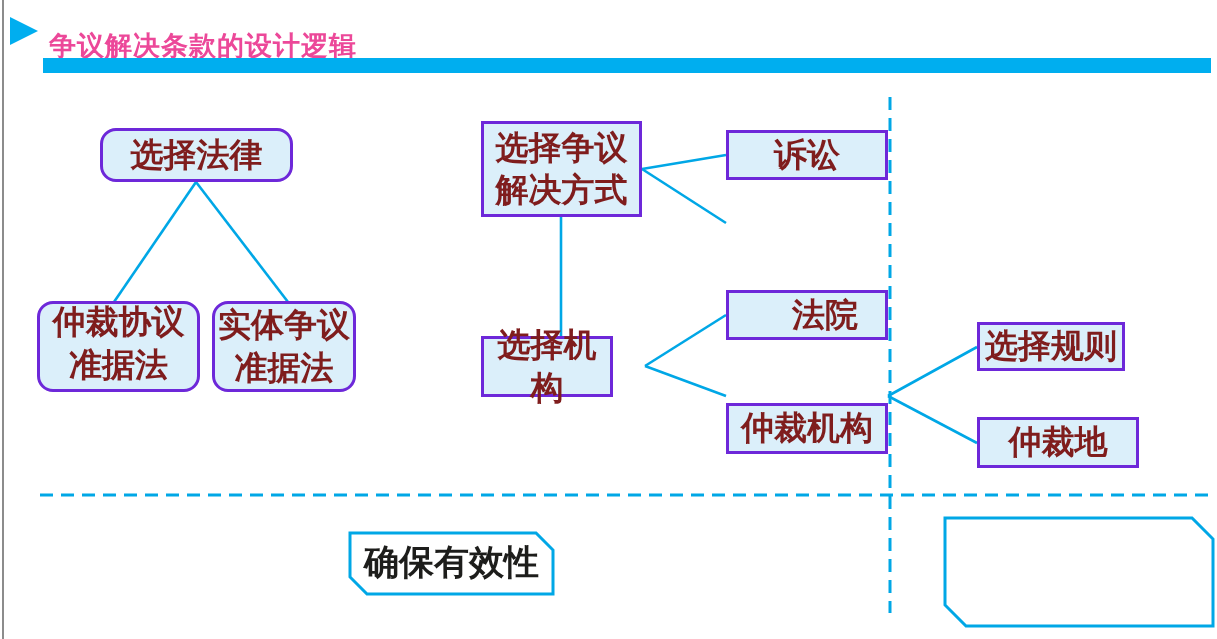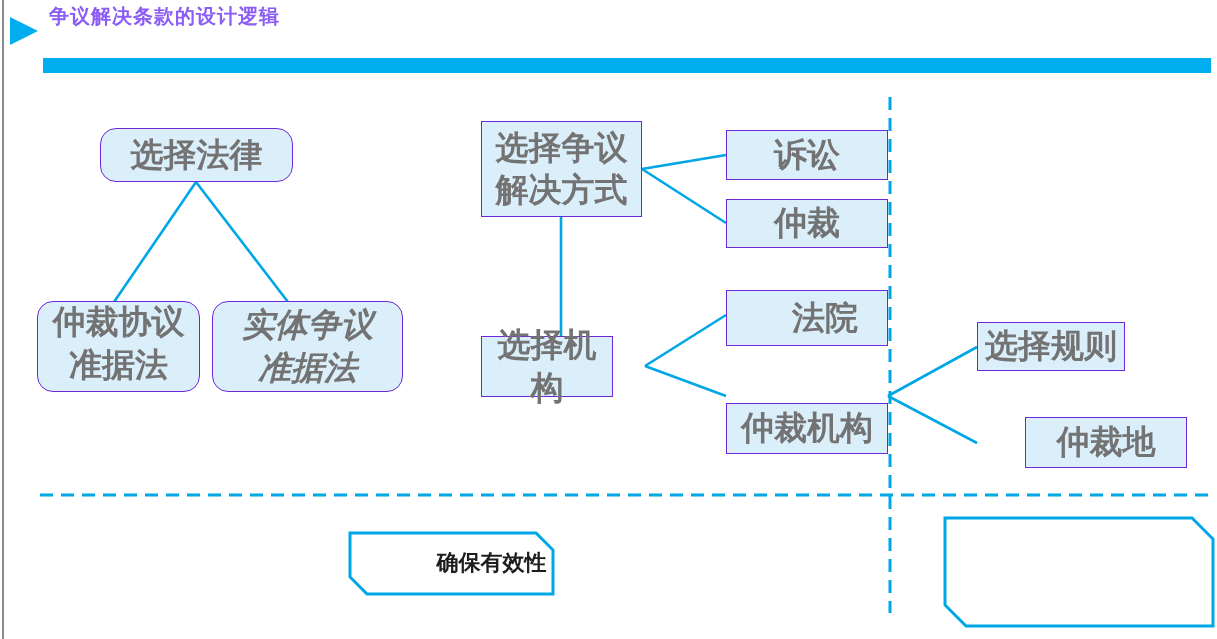--- a/index.html
+++ b/index.html
@@ -15,57 +15,57 @@
     position:absolute;left:2px;top:0;width:2px;height:639px;
     background:#8c8c8c;
   }
   .title-triangle{
     position:absolute;left:10px;top:17px;width:0;height:0;
     border-top:14px solid transparent;
     border-bottom:14px solid transparent;
     border-left:28px solid #00AEEF;
   }
   .page-title{
-    position:absolute;left:49px;top:3px;
-    font-size:20px;font-weight:700;letter-spacing:1px;
-    color:#8b5cf6;white-space:nowrap;
+    position:absolute;left:49px;top:28px;
+    font-size:27px;font-weight:700;letter-spacing:1px;
+    color:#ec4899;white-space:nowrap;
   }
   .title-bar{
     position:absolute;left:43px;top:58px;width:1168px;height:15px;
     background:#00AEEF;
   }
   svg.overlay{
     position:absolute;left:0;top:0;z-index:1;
   }
   .box{
     position:absolute;z-index:2;box-sizing:border-box;
-    background:#DBEFFA;border:1px solid #6d28d9;
+    background:#DBEFFA;border:3px solid #6d28d9;
     display:flex;align-items:center;justify-content:center;
     text-align:center;font-weight:700;font-size:33px;line-height:1.28;
-    white-space:pre-line;color:#737373;
+    white-space:pre-line;color:#7f1d1d;
   }
   .rounded{border-radius:16px;}
   .plain-label{
     position:absolute;z-index:2;box-sizing:border-box;
     display:flex;align-items:center;justify-content:center;
-    text-align:center;font-weight:700;font-size:22px;line-height:1.22;
-    white-space:pre-line;color:#1d1d1b;margin-left:40px;
+    text-align:center;font-weight:700;font-size:35px;line-height:1.22;
+    white-space:pre-line;color:#1d1d1b;
   }
   
   .n-choose-law{left:100px;top:128px;width:193px;height:54px;}
   .n-arb-agreement-law{left:37px;top:301px;width:163px;height:91px;font-family:Liberation Mono, monospace;}
-  .n-substantive-law{left:212px;top:301px;width:191px;height:91px;font-style:italic;}
+  .n-substantive-law{left:212px;top:301px;width:144px;height:91px;}
   .n-choose-method{left:481px;top:121px;width:161px;height:96px;}
   .n-litigation{left:726px;top:130px;width:162px;height:50px;}
   .n-arbitration{left:726px;top:199px;width:162px;height:49px;}
   .n-choose-institution{left:481px;top:336px;width:132px;height:61px;}
-  .n-court{left:726px;top:290px;width:162px;height:56px;padding-left:36px;}
+  .n-court{left:726px;top:290px;width:162px;height:50px;padding-left:36px;}
   .n-arb-institution{left:726px;top:371px;width:162px;height:51px;margin-top:32px;}
   .n-choose-rules{left:977px;top:322px;width:148px;height:49px;}
-  .n-arb-seat{left:977px;top:417px;width:162px;height:51px;margin-left:48px;}
+  .n-arb-seat{left:977px;top:417px;width:162px;height:51px;}
   .n-ensure-validity{left:350px;top:533px;width:203px;height:61px;}
   .n-ensure-convenience{left:945px;top:518px;width:268px;height:108px;}
 </style>
 </head>
 <body>
 
 <div id="stage">
 
   <div class="edge-line-left"></div>
 
@@ -97,21 +97,20 @@
 
   <div class="box rounded n-choose-law">选择法律</div>
   <div class="box rounded n-arb-agreement-law">仲裁协议
 准据法</div>
   <div class="box rounded n-substantive-law">实体争议
 准据法</div>
 
   <div class="box n-choose-method">选择争议
 解决方式</div>
   <div class="box n-litigation">诉讼</div>
-  <div class="box n-arbitration">仲裁</div>
 
   <div class="box n-choose-institution">选择机构</div>
   <div class="box n-court">法院</div>
   <div class="box n-arb-institution">仲裁机构</div>
 
   <div class="box n-choose-rules">选择规则</div>
   <div class="box n-arb-seat">仲裁地</div>
 
   <div class="plain-label n-ensure-validity">确保有效性</div>
 

